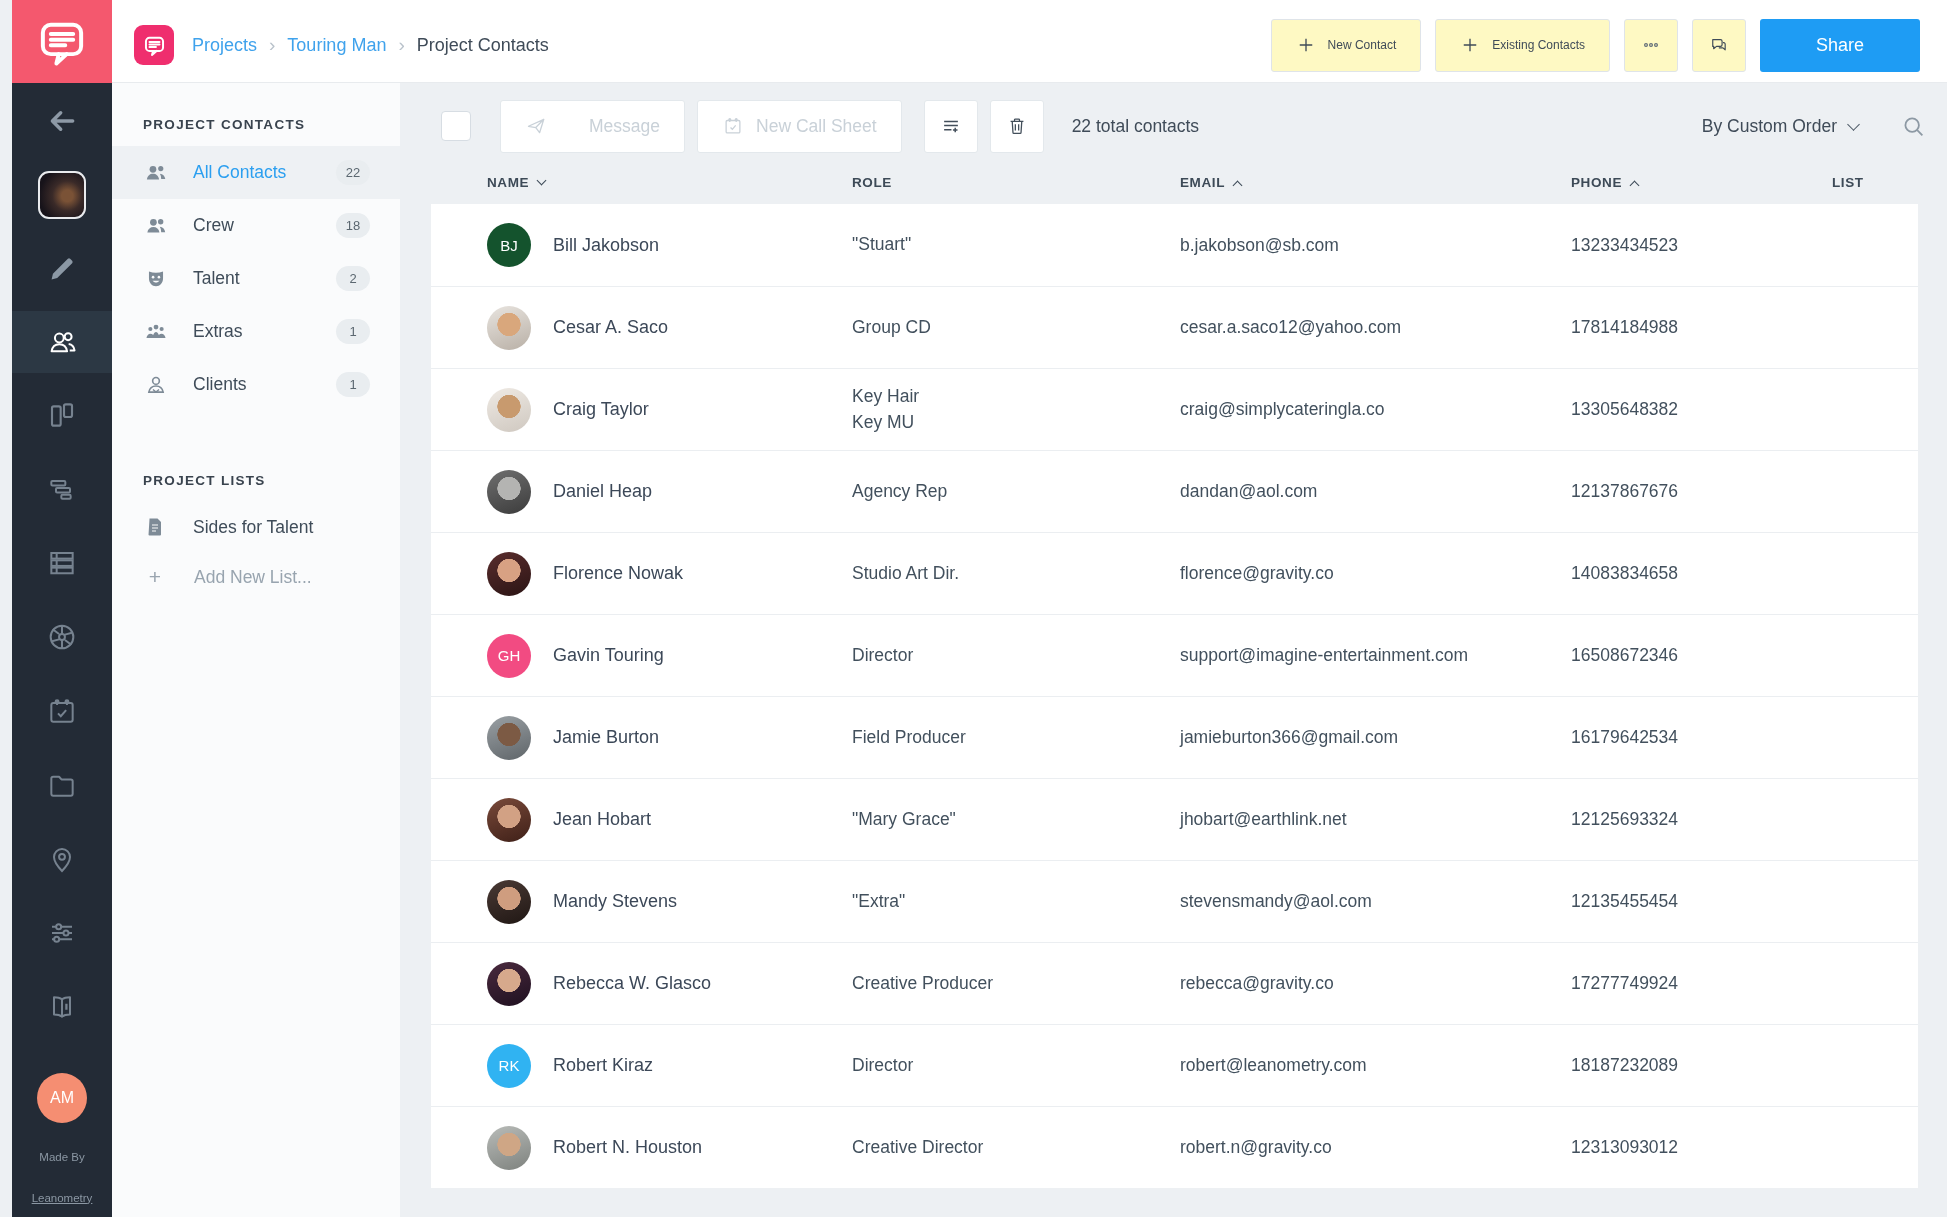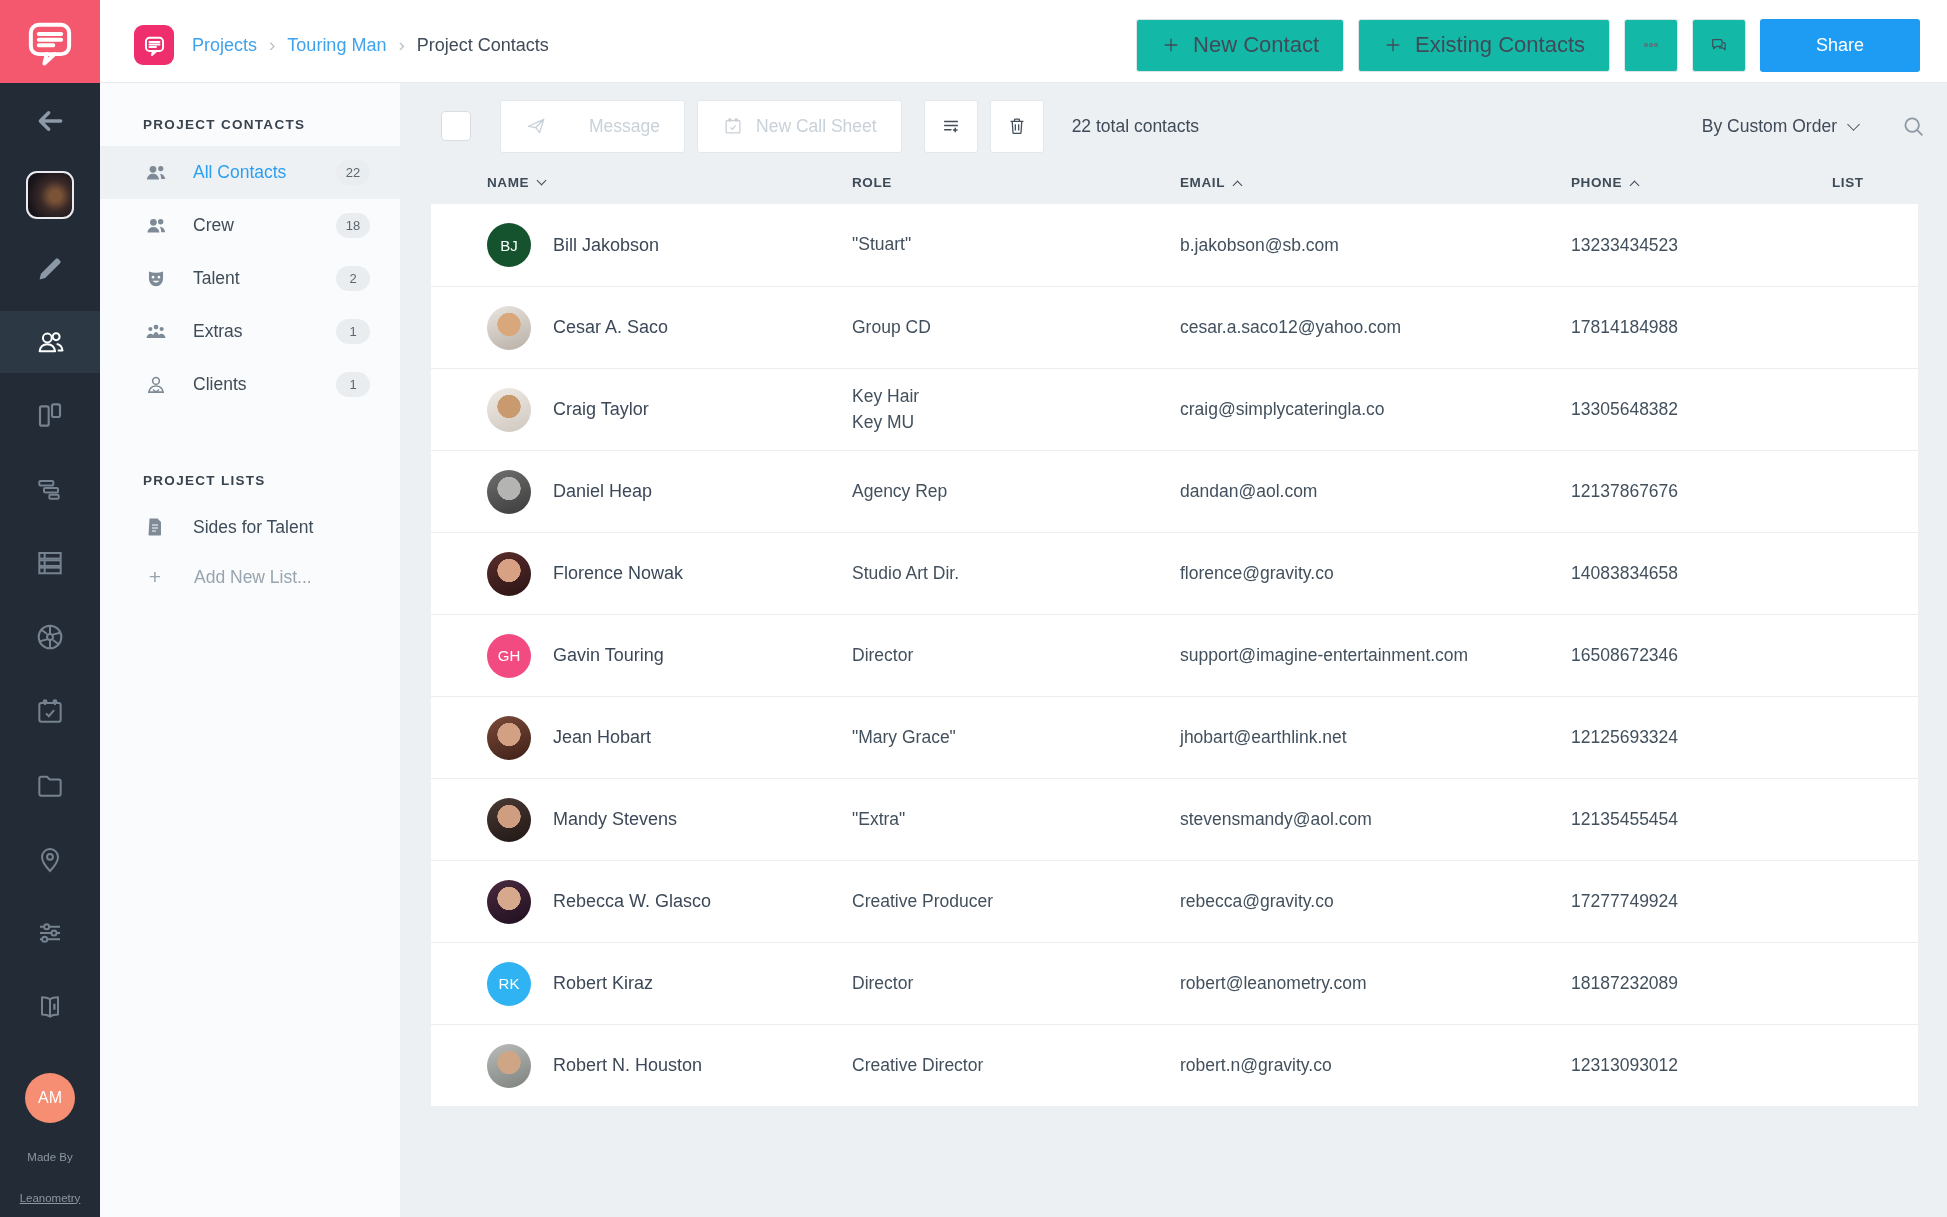--- a/index.html
+++ b/index.html
@@ -1,20 +1,20 @@
 <!DOCTYPE html>
 <html><head>
 <meta charset="utf-8">
 <style>
   * { margin:0; padding:0; box-sizing:border-box; }
   html,body { width:1947px; height:1217px; overflow:hidden; background:#edf0f3;
     font-family:"Liberation Sans", sans-serif; color:#3f4b58; }
 
   
-  .rail { position:absolute; left:0; top:0; width:100px; height:1217px;
+  .rail { position:absolute; left:12px; top:0; width:100px; height:1217px;
     background:#232b36; display:flex; flex-direction:column; align-items:center; z-index:5; }
   .rail-logo { width:100px; height:83px; background:#f4586e; display:flex;
     align-items:center; justify-content:center; cursor:pointer; }
   .rail-logo svg { width:56px; height:56px; }
   .rail-item { width:100px; height:48px; display:flex; align-items:center; justify-content:center;
     margin-top:26px; cursor:pointer; color:#7b8894; }
   .rail-item svg { width:32px; height:32px; }
   .rail-item.first { margin-top:14px; }
   .rail-item.active { background:#2c3844; height:62px; margin-top:18px; margin-bottom:-8px; color:#ffffff; }
   .thumb { width:48px; height:48px; border-radius:11px; border:2.5px solid #e9ebee;
@@ -30,22 +30,22 @@
   .header { position:absolute; left:100px; top:0; right:0; height:83px; background:#fff;
     border-bottom:1px solid #e8ebee; display:flex; align-items:center; padding:8px 27px 0 34px; z-index:4; }
   .mini-logo { width:40px; height:40px; border-radius:9px; background:#ef2e6e; display:flex;
     align-items:center; justify-content:center; margin-right:18px; cursor:pointer; flex:none; }
   .mini-logo svg { width:25px; height:25px; }
   .crumbs { display:flex; align-items:center; gap:12px; font-size:18px; }
   .crumb-link { color:#3fa2ec; cursor:pointer; }
   .crumb-sep { color:#b9c2cb; font-size:19px; }
   .crumb-cur { color:#3f4b58; }
   .header-actions { margin-left:auto; display:flex; align-items:center; gap:14px; }
-  .btn { height:53px; background:#14b8a6; border:1px solid #dfe4e9; border-radius:3px;
-    display:flex; align-items:center; justify-content:center; gap:12px; font-size:22px;
+  .btn { height:53px; background:#fef9c3; border:1px solid #dfe4e9; border-radius:3px;
+    display:flex; align-items:center; justify-content:center; gap:12px; font-size:12px;
     color:#3f4b58; padding:0 24px; cursor:pointer; }
   .btn svg { width:20px; height:20px; }
   .icon-btn { width:54px; padding:0; }
   .btn-share { background:#1e9cf4; border:none; color:#fff; width:160px; font-size:18px; }
 
   
   .panel { position:absolute; left:100px; top:83px; width:300px; bottom:0; background:#fafbfc; z-index:3; }
   .section-label { font-size:13.5px; font-weight:bold; letter-spacing:1.3px; color:#39434e;
     padding:0 0 0 43px; margin-top:34px; margin-bottom:14px; }
   .section-label.second { margin-top:62px; }
@@ -471,20 +471,30 @@
         <div>
           <div class="avatar" style="background: rgb(242, 75, 130);">GH</div>
         </div>
         <div class="cell-name">Gavin Touring</div>
         <div class="cell cell-role">Director</div>
         <div class="cell">support@imagine-entertainment.com</div>
         <div class="cell">16508672346</div>
         <div class="cell"></div>
       </div>
 
+      <div class="row">
+        <div>
+          <div class="avatar" style="background: radial-gradient(circle at 50% 42%, rgb(124, 90, 68) 0px, rgb(124, 90, 68) 34%, rgba(0, 0, 0, 0) 35%), linear-gradient(160deg, rgb(154, 160, 164) 0%, rgb(95, 101, 105) 100%);"></div>
+        </div>
+        <div class="cell-name">Jamie Burton</div>
+        <div class="cell cell-role">Field Producer</div>
+        <div class="cell">jamieburton366@gmail.com</div>
+        <div class="cell">16179642534</div>
+        <div class="cell"></div>
+      </div>
 
       <div class="row">
         <div>
           <div class="avatar" style="background: radial-gradient(circle at 50% 42%, rgb(210, 161, 132) 0px, rgb(210, 161, 132) 34%, rgba(0, 0, 0, 0) 35%), linear-gradient(160deg, rgb(122, 74, 58) 0%, rgb(63, 32, 24) 100%);"></div>
         </div>
         <div class="cell-name">Jean Hobart</div>
         <div class="cell cell-role">"Mary Grace"</div>
         <div class="cell">jhobart@earthlink.net</div>
         <div class="cell">12125693324</div>
         <div class="cell"></div>

